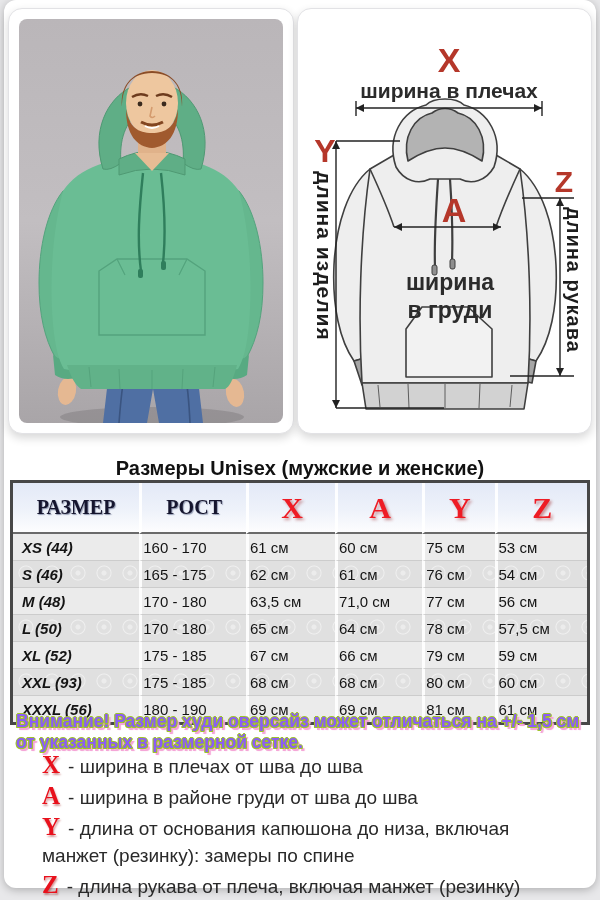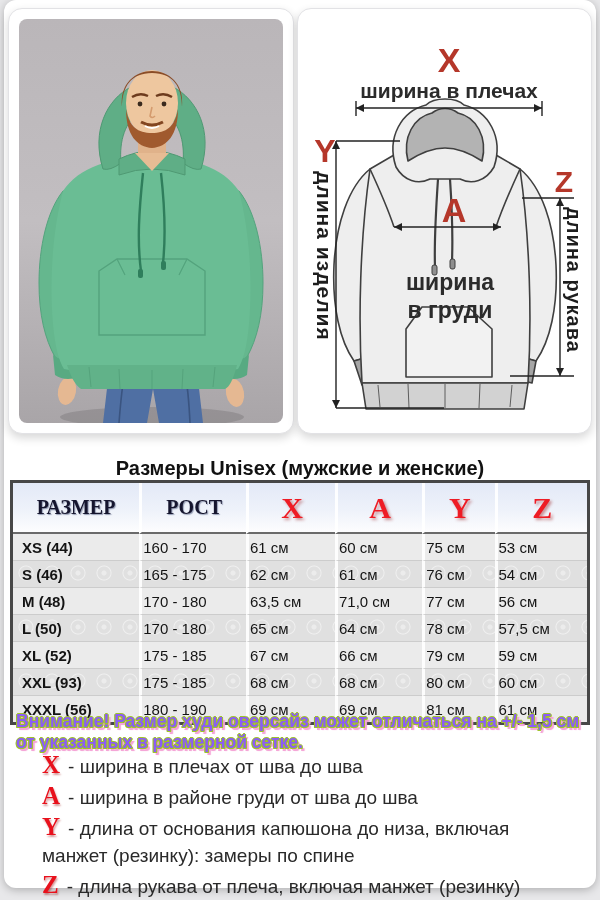--- a/index.html
+++ b/index.html
@@ -32,21 +32,21 @@
   .size-table th{height:47px;background:linear-gradient(#e3e9f7,#eef2fa 55%,#fdfdfe);
     border-bottom:2px solid #6a6a6a;}
   .size-table th.h-text{font-family:"Liberation Serif",serif;font-size:20px;color:#15152e;
     text-shadow:1px 1px 1px rgba(110,120,150,.7);}
   .size-table th.h-letter{font-family:"Liberation Serif",serif;font-size:30px;color:#ee1c25;
     text-shadow:2px 2px 3px rgba(150,20,20,.45);}
   .size-table th:not(:first-child),.size-table td:not(:first-child){border-left:3px solid rgba(255,255,255,.9);}
   .size-table td{height:24px;font-size:15px;color:#141414;text-align:left;
     background:#ebebeb;border-bottom:1px solid #cccccc;}
   .size-table tr:last-child td{border-bottom:none;}
-  .size-table td.c-size{text-align:left;padding-left:9px;font-weight:bold;}
+  .size-table td.c-size{text-align:left;padding-left:9px;font-weight:bold;font-style:italic;}
   .size-table tr.patterned td{background-color:#e0e0e0;
     background-image:radial-gradient(circle at 50% 50%,transparent 6px,rgba(255,255,255,.5) 7px,transparent 8px),
       radial-gradient(circle at 50% 50%,rgba(255,255,255,.4) 2px,transparent 3px);
     background-size:26px 24px;}
   .warning{position:absolute;left:4px;top:703px;width:584px;margin:8px;
     font-size:17.5px;font-weight:bold;line-height:1.18;color:#8b5cf6;
     text-shadow:0 1px 0 #9fc32a,1px 0 0 #9fc32a,-1px 0 0 #9fc32a,0 -1px 0 #9fc32a,
       1px 1px 0 #9fc32a,-1px 1px 0 #9fc32a,2px 3px 0 #f5a6d7,3px 3px 1px #f5a6d7;}
   .legend{position:absolute;left:2px;top:751px;width:560px;padding-left:36px;box-sizing:border-box;}
   .legend-item{margin-bottom:2px;font-size:19px;line-height:27px;color:#2a2a2a;}

